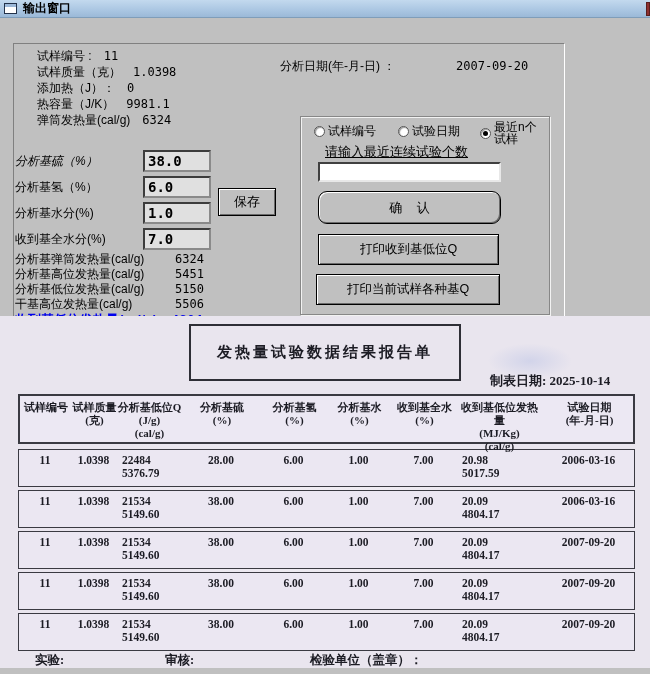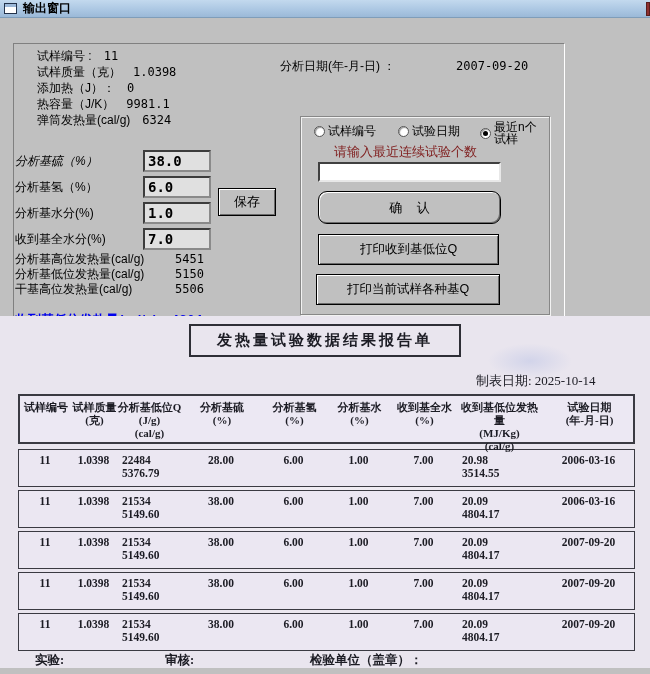--- a/index.html
+++ b/index.html
@@ -40,34 +40,34 @@
   .results .val { font-size:12px; }
 
   .result-blue { position:absolute; left:15px; top:273px; color:#0000ee; font-weight:bold; font-size:13px; white-space:nowrap; }
   .result-blue .val { margin-left:14px; font-size:13px; }
 
   .groupbox { position:absolute; left:300px; top:78px; width:250px; height:199px; border:1px solid #878787; box-shadow:1px 1px 0 #f2f2f2, inset 1px 1px 0 #f2f2f2; }
   .radio-item { position:absolute; display:flex; align-items:center; }
   .radio-circle { width:11px; height:11px; border-radius:50%; background:#fff; border:1px solid #555; box-shadow:inset 1px 1px 1px #9a9a9a; margin-right:3px; flex:0 0 auto; position:relative; }
   .radio-circle.sel::after { content:""; position:absolute; left:2px; top:2px; width:5px; height:5px; border-radius:50%; background:#000; }
   .radio-label { font-size:12px; line-height:12px; white-space:pre-line; }
-  .gb-prompt { position:absolute; left:33px; top:26px; color:#7f1d1d; font-size:13px; white-space:nowrap; }
+  .gb-prompt { position:absolute; left:24px; top:26px; color:#000000; font-size:13px; white-space:nowrap;text-decoration:underline; }
   .query-input { position:absolute; left:17px; top:45px; width:183px; height:20px; background:#fff; border:2px solid; border-color:#404040 #e8e8e8 #e8e8e8 #404040; font-size:13px; padding:0 3px; outline:none; }
   .confirm-btn { position:absolute; left:17px; top:74px; width:183px; height:33px; font-size:13px; line-height:31px; white-space:pre;border-radius:9px; }
   .print1-btn { position:absolute; left:17px; top:117px; width:181px; height:31px; font-size:12.5px; line-height:29px; }
   .print2-btn { position:absolute; left:15px; top:157px; width:184px; height:31px; font-size:12.5px; line-height:29px; }
   .total-records { position:absolute; left:350px; top:284px; font-size:12px; }
 
   
   .report { position:relative; height:352px; background:#e9e5ee;
             background-image:radial-gradient(ellipse 60px 25px at 530px 45px, rgba(140,160,220,0.25), rgba(140,160,220,0) 70%),
                              radial-gradient(ellipse 300px 160px at 320px 200px, rgba(255,255,255,0.35), rgba(255,255,255,0) 80%);
             font-family:"Liberation Serif","DejaVu Serif",serif; color:#1c1c24; }
-  .report-title-box { position:absolute; top:8px; left:50%; transform:translateX(-50%); border:2px solid #2e2e36; padding:5px 26px; font-size:15px; font-weight:bold; letter-spacing:3px; white-space:nowrap; }
-  .report-date { position:absolute; top:56px; left:476px; font-size:13px; font-weight:normal; white-space:nowrap; }
+  .report-title-box { position:absolute; top:8px; left:50%; transform:translateX(-50%); border:2px solid #2e2e36; padding:17px 26px; font-size:15px; font-weight:bold; letter-spacing:3px; white-space:nowrap; }
+  .report-date { position:absolute; top:56px; left:490px; font-size:13px; font-weight:bold; white-space:nowrap; }
   .rtable { position:absolute; top:78px; left:18px; width:617px; }
   .rt-header { display:grid; border:2px solid #3a3a42; height:50px; background:#ece8f3; margin-bottom:5px; }
   .rt-header .hcell { text-align:center; padding-top:5px; font-size:11px; font-weight:bold; line-height:13px; }
   .rt-row { display:grid; border:1.5px solid #3a3a42; height:38px; background:#ebe7f2; margin-bottom:3px; }
   .rt-row .cell { font-size:11.5px; font-weight:bold; line-height:13px; padding-top:4px; text-align:center; }
   .rt-row .cell.left { text-align:left; padding-left:6px; }
   .report-footer { position:absolute; top:336px; left:0; width:100%; height:16px; }
   .report-footer span { position:absolute; font-size:12.5px; font-weight:bold; }
   .rf-exp { left:35px; } .rf-rev { left:165px; } .rf-unit { left:310px; }
 </style>
@@ -103,20 +103,21 @@
         <div class="fld-box" style="top: 138px;">6.0</div>
         <div class="fld-label" style="top: 164px;">分析基水分(%)</div>
         <div class="fld-box" style="top: 164px;">1.0</div>
         <div class="fld-label" style="top: 190px;">收到基全水分(%)</div>
         <div class="fld-box" style="top: 190px;">7.0</div>
       </div>
 
     <button class="btn3d save-btn">保存</button>
 
     <div class="results" id="results">
+        <div class="res-line"><span class="lbl">分析基弹筒发热量(cal/g)</span><span class="val mono">6324</span></div>
         <div class="res-line"><span class="lbl">分析基高位发热量(cal/g)</span><span class="val mono">5451</span></div>
         <div class="res-line"><span class="lbl">分析基低位发热量(cal/g)</span><span class="val mono">5150</span></div>
         <div class="res-line"><span class="lbl">干基高位发热量(cal/g)</span><span class="val mono">5506</span></div>
       </div>
 
     <div class="result-blue">
       <span class="lbl">收到基低位发热量(cal/g)</span><span class="val mono">4804</span>
     </div>
 
     <div class="groupbox">
@@ -208,21 +209,21 @@
             <div>6.00</div>
           </div>
           <div class="cell">
             <div>1.00</div>
           </div>
           <div class="cell">
             <div>7.00</div>
           </div>
           <div class="cell left">
             <div>20.98</div>
-            <div>3514.55</div>
+            <div>5017.59</div>
           </div>
           <div class="cell">
             <div>2006-03-16</div>
           </div>
         </div>
         <div class="rt-row" style="grid-template-columns: 52px 45px 65px 80px 65px 65px 65px 85px 95px;">
           <div class="cell">
             <div>11</div>
           </div>
           <div class="cell">

